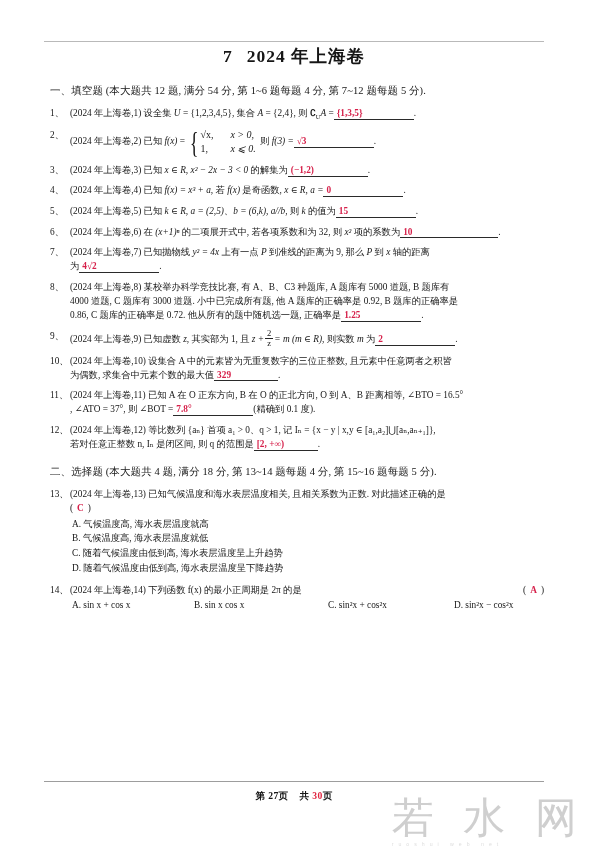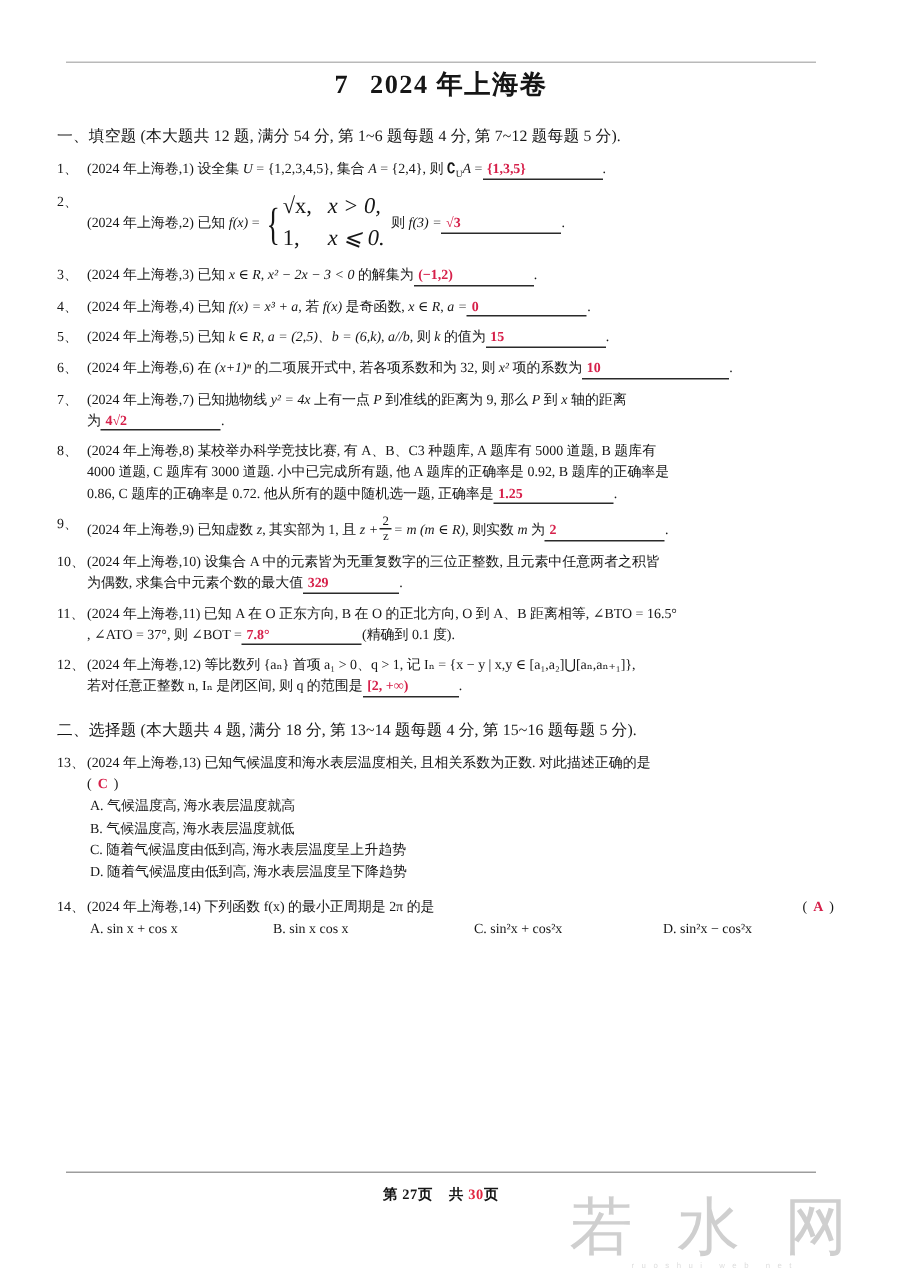--- a/index.html
+++ b/index.html
@@ -13,21 +13,21 @@
     position: relative;
     overflow: hidden;
     font-family: "Liberation Serif", "DejaVu Serif", serif;
     color: #161616;
   }
   .page {
     position: relative;
     width: 588px;
     height: 849px;
     box-sizing: border-box;
-    padding: 0 32px;
+    padding: 0 44px;
   }
   .top-rule {
     position: absolute;
     left: 44px;
     right: 44px;
     top: 41px;
     height: 1px;
     background: #b9b9b9;
   }
   .doc-title {
@@ -113,21 +113,21 @@
   }
   .piece .brace {
     font-size: 30px;
     line-height: 0.78;
     font-weight: 300;
     transform: scaleX(0.62);
     margin-right: -1px;
   }
   .piece .cases {
     display: inline-block;
-    font-size: 15px;
+    font-size: 10px;
     line-height: 1.42;
   }
   .piece .cases .row { white-space: nowrap; }
   .piece .cases .c1 { display: inline-block; min-width: 30px; }
 
   .q-multiline .q-body { }
   .opts {
     margin-top: 1px;
     padding-left: 2px;
   }
@@ -163,23 +163,22 @@
     bottom: 46px;
     text-align: center;
     font-size: 9.6px;
     font-weight: 700;
     letter-spacing: 0.4px;
   }
   .footer .red { color: #e0243f; }
 
   .watermark {
     position: absolute;
-    right: 14px;
+    right: 2px;
     bottom: 2px;
-    text-align: center;
     pointer-events: none;
     user-select: none;
   }
   .watermark .wm-main {
     font-size: 42px;
     letter-spacing: 9px;
     color: #cfcfcf;
     font-family: "Liberation Sans", "DejaVu Sans", sans-serif;
     font-weight: 400;
     line-height: 1;

